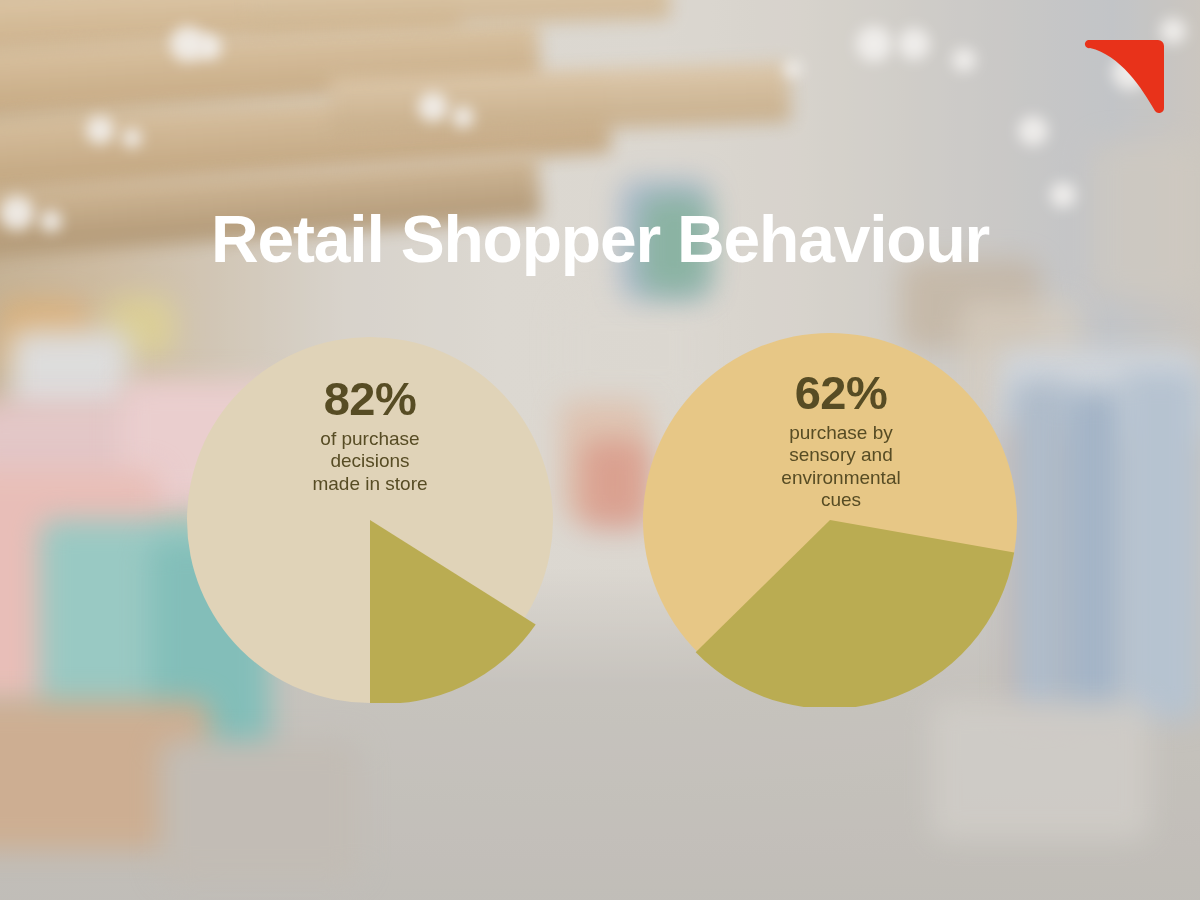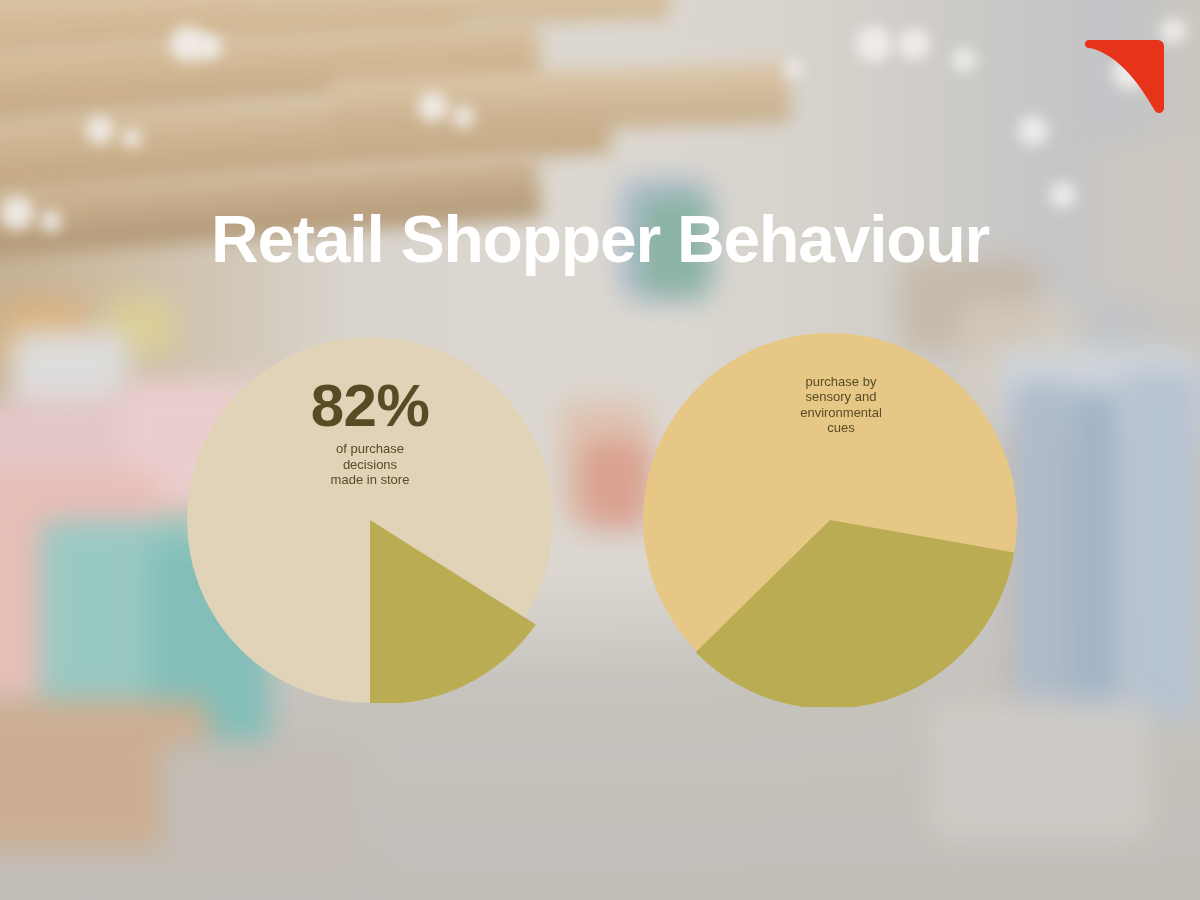--- a/index.html
+++ b/index.html
@@ -156,28 +156,28 @@
 
   .pie svg { display: block; width: 100%; height: 100%; }
 
   .pie-label {
     position: absolute;
     text-align: center;
     color: #574c24;
     pointer-events: none;
   }
   .pie-label .big {
-    font-size: 60px;
+    font-size: 47px;
     font-weight: 700;
     line-height: 1.02;
     letter-spacing: -0.5px;
     display: block;
   }
   .pie-label .sub {
-    font-size: 13px;
+    font-size: 19px;
     font-weight: 400;
     line-height: 1.18;
     display: block;
     margin-top: 5px;
     white-space: pre-line;
   }
 
   .pie.left  .pie-label { left: 60px;  top: 38px; width: 246px; }
   .pie.right .pie-label { left: 72px;  top: 36px; width: 252px; }
 </style>
@@ -269,20 +269,21 @@
     </div>
 
     <div class="pie right">
       <svg viewBox="0 0 200 200" xmlns="http://www.w3.org/2000/svg">
 
         <circle cx="100" cy="100" r="100" fill="#e7c786"></circle>
 
         <path d="M100,100 L198.48,117.36 A100,100 0 0 1 28.17,170.71 Z" fill="#baac52"></path>
       </svg>
       <div class="pie-label">
+        <span class="big">62%</span>
         <span class="sub">purchase by
 sensory and
 environmental
 cues</span>
       </div>
     </div>
 
   </div>
 </div>
 

